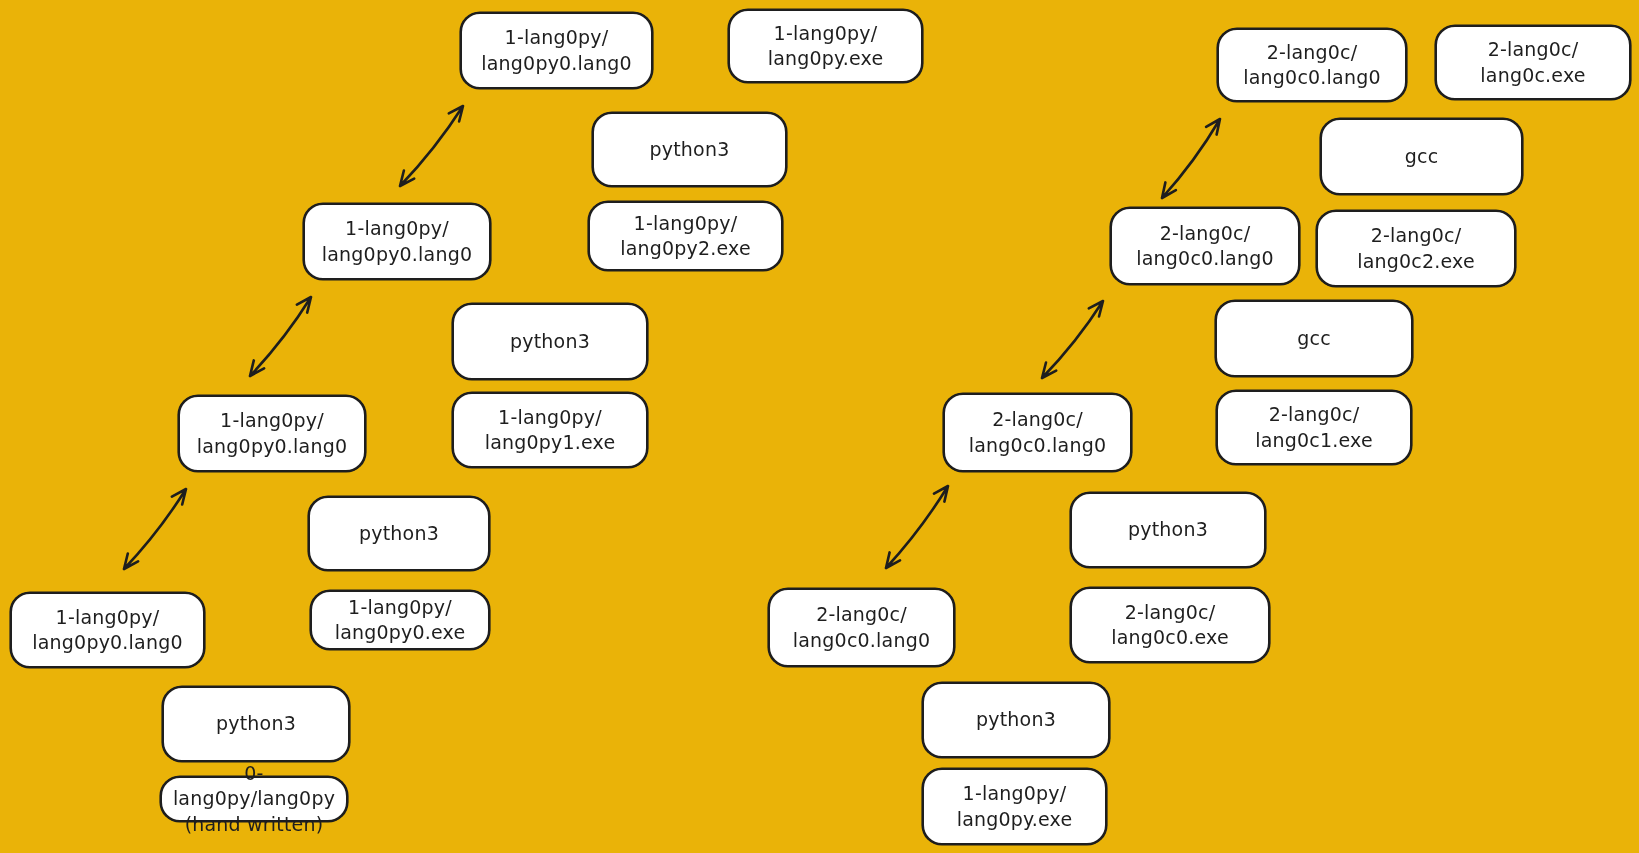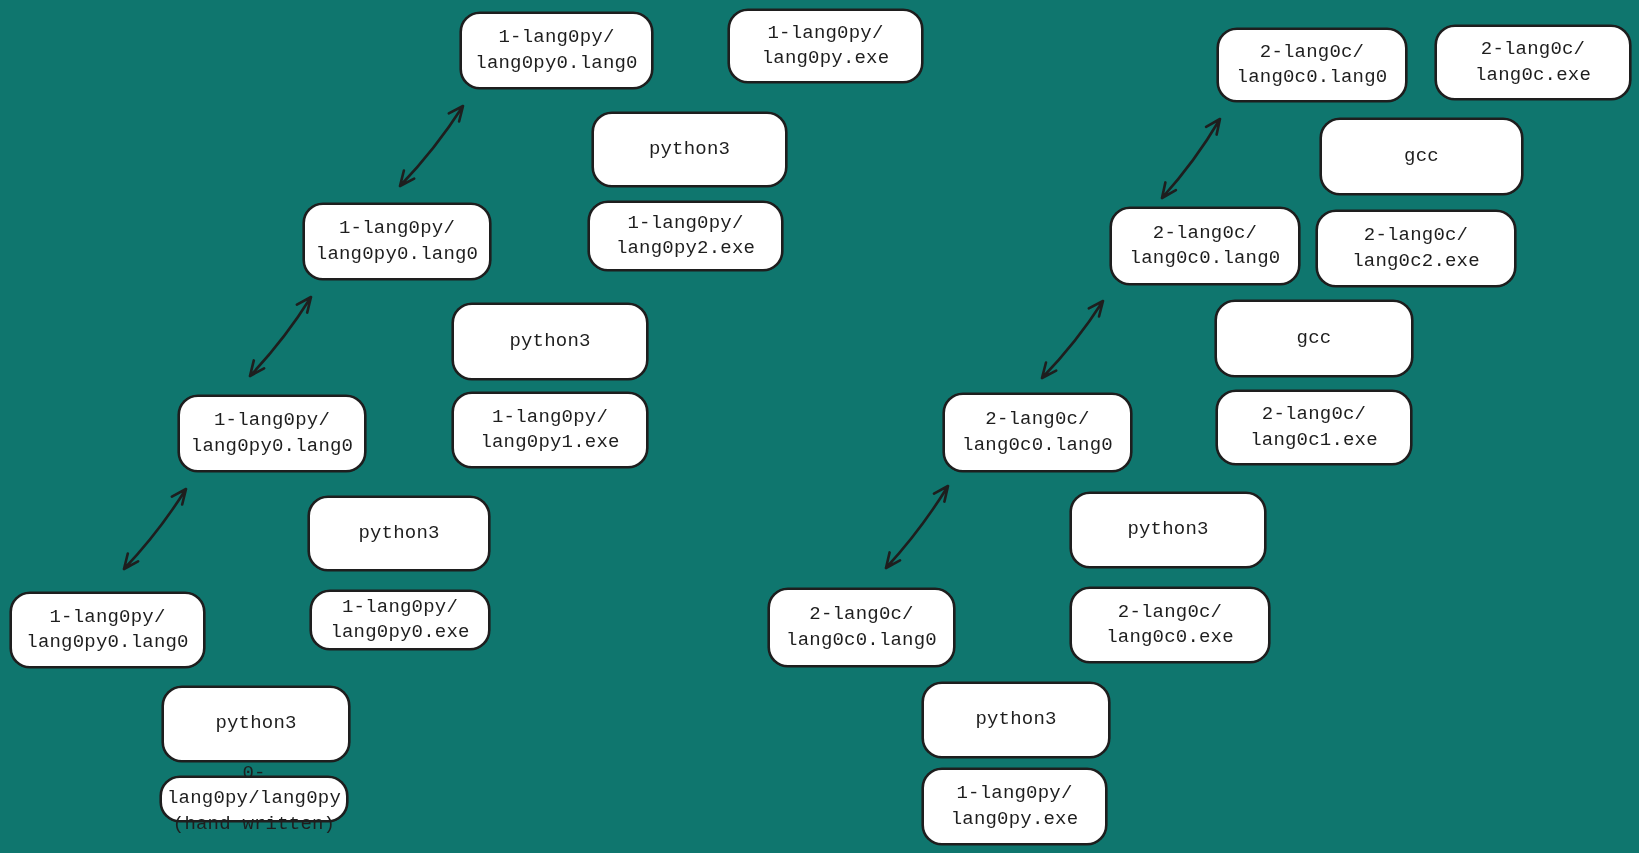--- a/index.html
+++ b/index.html
@@ -5,23 +5,22 @@
   html, body {
     margin: 0;
     padding: 0;
     background: #ffffff;
     font-family: "DejaVu Sans", "Liberation Sans", sans-serif;
   }
   .canvas {
     position: relative;
     width: 1639px;
     height: 853px;
-    background: #0f766e;
+    background: #eab308;
     overflow: hidden;
-    font-family: Liberation Mono, monospace;
   }
   .node {
     position: absolute;
     box-sizing: border-box;
     border: 2.6px solid #1e1e1e;
     border-radius: 20px;
     background: #ffffff;
     display: flex;
     align-items: center;
     justify-content: center;

